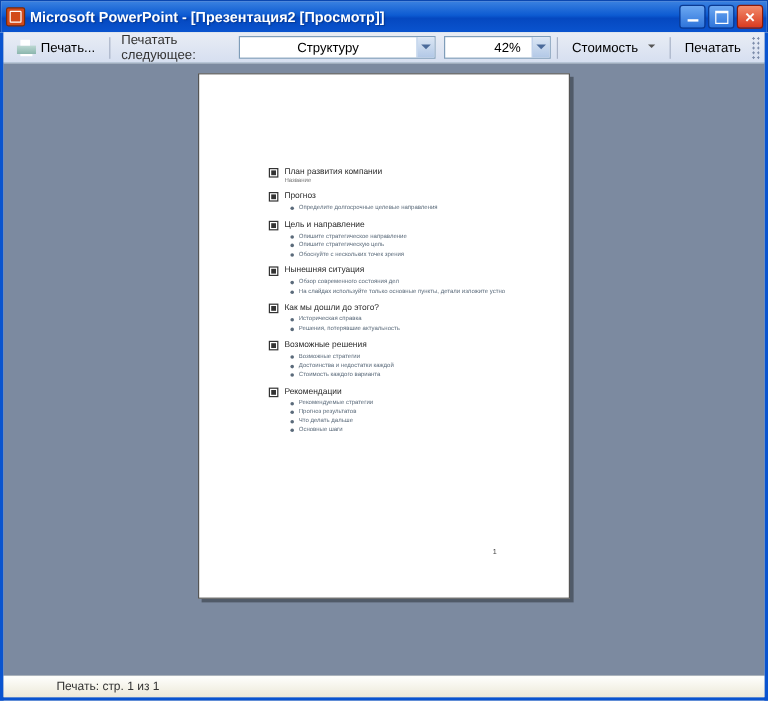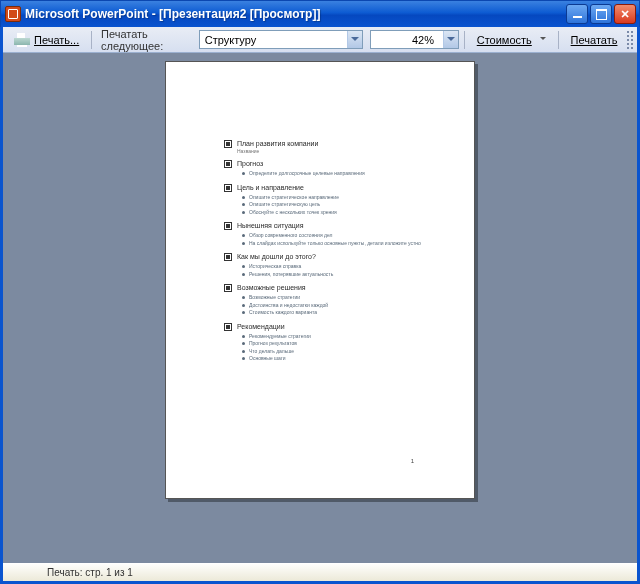--- a/index.html
+++ b/index.html
@@ -47,21 +47,21 @@
   .toolbar {
     height: 26px;
     background: linear-gradient(to bottom,#e9edf5,#d6dff0);
     border-bottom:1px solid #9bb0d0;
     display:flex; align-items:center; padding:0 4px; gap:2px;
     font-size:11px;
   }
   .tbtn {
     display:flex; align-items:center; gap:4px;
     padding:2px 6px; border:1px solid transparent; border-radius:3px;
-    cursor:default; white-space:nowrap;text-decoration:underline;
+    cursor:default; white-space:nowrap;
   }
   .print-icon {
     width:16px; height:14px;
     background:
       linear-gradient(#fff,#fff) 3px 0 /8px 5px no-repeat,
       linear-gradient(to bottom,#bcd8d2,#8bb6ae) 0 5px /16px 7px no-repeat,
       linear-gradient(#fff,#fff) 3px 12px /10px 2px no-repeat;
     border-radius:1px; display:inline-block;
   }
   .sep { width:1px; height:18px; background:#a8b2c6; margin:0 3px;}
@@ -70,21 +70,21 @@
     display:flex; align-items:center; height:19px;
     border:1px solid #7f9db9; background:#fff;
   }
   .combo .val { padding:0 5px; }
   .combo .arrow {
     width:15px; height:100%; background:linear-gradient(to bottom,#dbe6f4,#b2c8e6);
     border-left:1px solid #b2c8e6;
     display:flex; align-items:center; justify-content:center;
   }
   .combo .arrow::after{content:""; border:4px solid transparent; border-top-color:#4a6a9a; margin-top:3px;}
-  .combo.what{ width:200px; }
+  .combo.what{ width:200px;text-align:center; }
   .combo.what .val{ flex:1;}
   .combo.zoom .val{ width:36px;}
   .combo.zoom{ margin-left:5px;padding-left:36px;}
   .dropcaret::after{content:""; display:inline-block; border:3px solid transparent; border-top-color:#555; margin-left:4px; vertical-align:middle;}
   .toolbar-grip{
     margin-left:auto; width:8px; height:20px;
     background: radial-gradient(#7a8aa8 1px, transparent 1px) 0 0/4px 4px;
   }
 
   .workspace{

